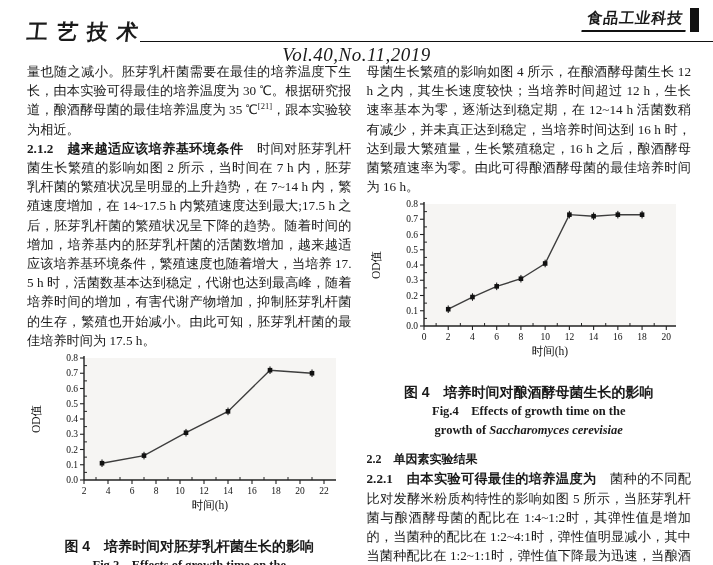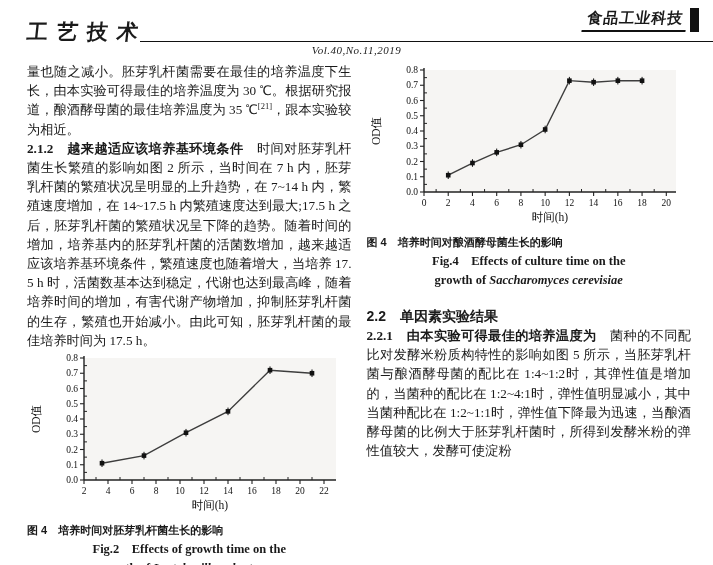--- a/index.html
+++ b/index.html
@@ -36,49 +36,49 @@
     transform:skewX(-8deg);
     border-bottom:2px solid #111;
     padding:0 4px 2px 4px;
   }
   .journal-bar {
     width:9px; height:24px; background:#111; margin-left:3px;
   }
   .issue-line {
     position:absolute; left:0; right:0; top:44px;
     text-align:center;
-    font-style:italic; font-size:11px;
+    font-style:italic; font-size:19px;
     letter-spacing:0.5px;
   }
   
   .columns {
     display:flex; gap:15px;
     padding:0 22px 0 27px;
   }
   .col { flex:1; min-width:0; }
   .body-text {
     font-size:13.2px;
     line-height:19.2px;
     text-align:justify;
     word-break:break-all;
     text-justify:inter-ideograph;
   }
   .body-text sup { font-size:8.5px; vertical-align:super; line-height:0; }
   .sec-head-inline { font-weight:bold; }
   .sec-head-block {
-    font-weight:bold; font-size:14px;
-    line-height:20px; margin-top:16px;
-    font-family:Liberation Sans, sans-serif;
+    font-weight:bold; font-size:12px;
+    line-height:20px; margin-top:9px;
+    font-family:Liberation Serif, serif;
   }
   
   .chart-wrap { margin:2px 0 0 0; }
   svg.chart { display:block; font-family:"Liberation Serif", serif; }
   .caption-cn {
-    font-weight:bold; font-size:11px;
-    line-height:20px; margin-top:2px;
+    text-align:center; font-weight:bold; font-size:14px;
+    line-height:20px; margin-top:18px;
     font-family:"Liberation Sans", sans-serif;
   }
   .caption-en {
     text-align:center; font-weight:bold; font-size:12.5px; line-height:19px;
   }
   .caption-en .species { font-style:italic;text-align:center; }
 </style>
 </head>
 <body>
 
@@ -179,20 +179,21 @@
             <text x="183" y="157" text-anchor="middle" font-size="11.5" fill="#111111">时间(h)</text>
             <text x="13" y="67" text-anchor="middle" font-size="11.5" fill="#111111" transform="rotate(-90 13 67)">OD值</text>
           </svg>
         <div class="caption-cn">图 4　培养时间对胚芽乳杆菌生长的影响</div>
         <div class="caption-en">Fig.2　Effects of growth time on the</div>
         <div class="caption-en"><span>growth of </span><span class="species">Lactobacillus plantarum</span></div>
       </div>
     </div>
 
     <div class="col">
+      <div class="body-text">母菌生长繁殖的影响如图 4 所示，在酿酒酵母菌生长 12 h 之内，其生长速度较快；当培养时间超过 12 h，生长速率基本为零，逐渐达到稳定期，在 12~14 h 活菌数稍有减少，并未真正达到稳定，当培养时间达到 16 h 时，达到最大繁殖量，生长繁殖稳定，16 h 之后，酿酒酵母菌繁殖速率为零。由此可得酿酒酵母菌的最佳培养时间为 16 h。</div>
 
       <div class="chart-wrap">
         <svg class="chart" width="322" height="166" viewBox="0 0 322 166">
             <rect x="57" y="6" width="252" height="122" fill="#f6f5f3"></rect>
             <line x1="57" y1="4" x2="57" y2="128" stroke="#222222" stroke-width="1.4"></line>
             <line x1="57" y1="128" x2="309" y2="128" stroke="#222222" stroke-width="1.4"></line>
             <line x1="57" y1="128" x2="57" y2="132" stroke="#222222" stroke-width="1.1"></line>
             <text x="57" y="142" text-anchor="middle" font-size="9.5" fill="#111111">0</text>
             <line x1="69.11538461538461" y1="128" x2="69.11538461538461" y2="125" stroke="#222222" stroke-width="1"></line>
             <line x1="81.23076923076923" y1="128" x2="81.23076923076923" y2="132" stroke="#222222" stroke-width="1.1"></line>
@@ -266,21 +267,21 @@
             <line x1="226.6153846153846" y1="14.412500000000017" x2="226.6153846153846" y2="21.98750000000002" stroke="#111111" stroke-width="1"></line>
             <rect x="224.3153846153846" y="15.900000000000016" width="4.6" height="4.6" fill="#111111"></rect>
             <line x1="250.84615384615384" y1="12.887499999999998" x2="250.84615384615384" y2="20.4625" stroke="#111111" stroke-width="1"></line>
             <rect x="248.54615384615383" y="14.374999999999996" width="4.6" height="4.6" fill="#111111"></rect>
             <line x1="275.0769230769231" y1="12.887499999999998" x2="275.0769230769231" y2="20.4625" stroke="#111111" stroke-width="1"></line>
             <rect x="272.7769230769231" y="14.374999999999996" width="4.6" height="4.6" fill="#111111"></rect>
             <text x="183" y="157" text-anchor="middle" font-size="11.5" fill="#111111">时间(h)</text>
             <text x="13" y="67" text-anchor="middle" font-size="11.5" fill="#111111" transform="rotate(-90 13 67)">OD值</text>
           </svg>
         <div class="caption-cn">图 4　培养时间对酿酒酵母菌生长的影响</div>
-        <div class="caption-en">Fig.4　Effects of culture time on the</div>
+        <div class="caption-en">Fig.4　Effects of growth time on the</div>
         <div class="caption-en"><span>growth of </span><span class="species">Saccharomyces cerevisiae</span></div>
       </div>
 
       <div class="sec-head-block">2.2　单因素实验结果</div>
       <div class="body-text"><span class="sec-head-inline">2.2.1　由本实验可得最佳的培养温度为</span><span>　菌种的不同配比对发酵米粉质构特性的影响如图 5 所示，当胚芽乳杆菌与酿酒酵母菌的配比在 1:4~1:2时，其弹性值是增加的，当菌种的配比在 1:2~4:1时，弹性值明显减小，其中当菌种配比在 1:2~1:1时，弹性值下降最为迅速，当酿酒酵母菌的比例大于胚芽乳杆菌时，所得到发酵米粉的弹性值较大，发酵可使淀粉</span></div>
     </div>
 
   </div>
 </div>
 

